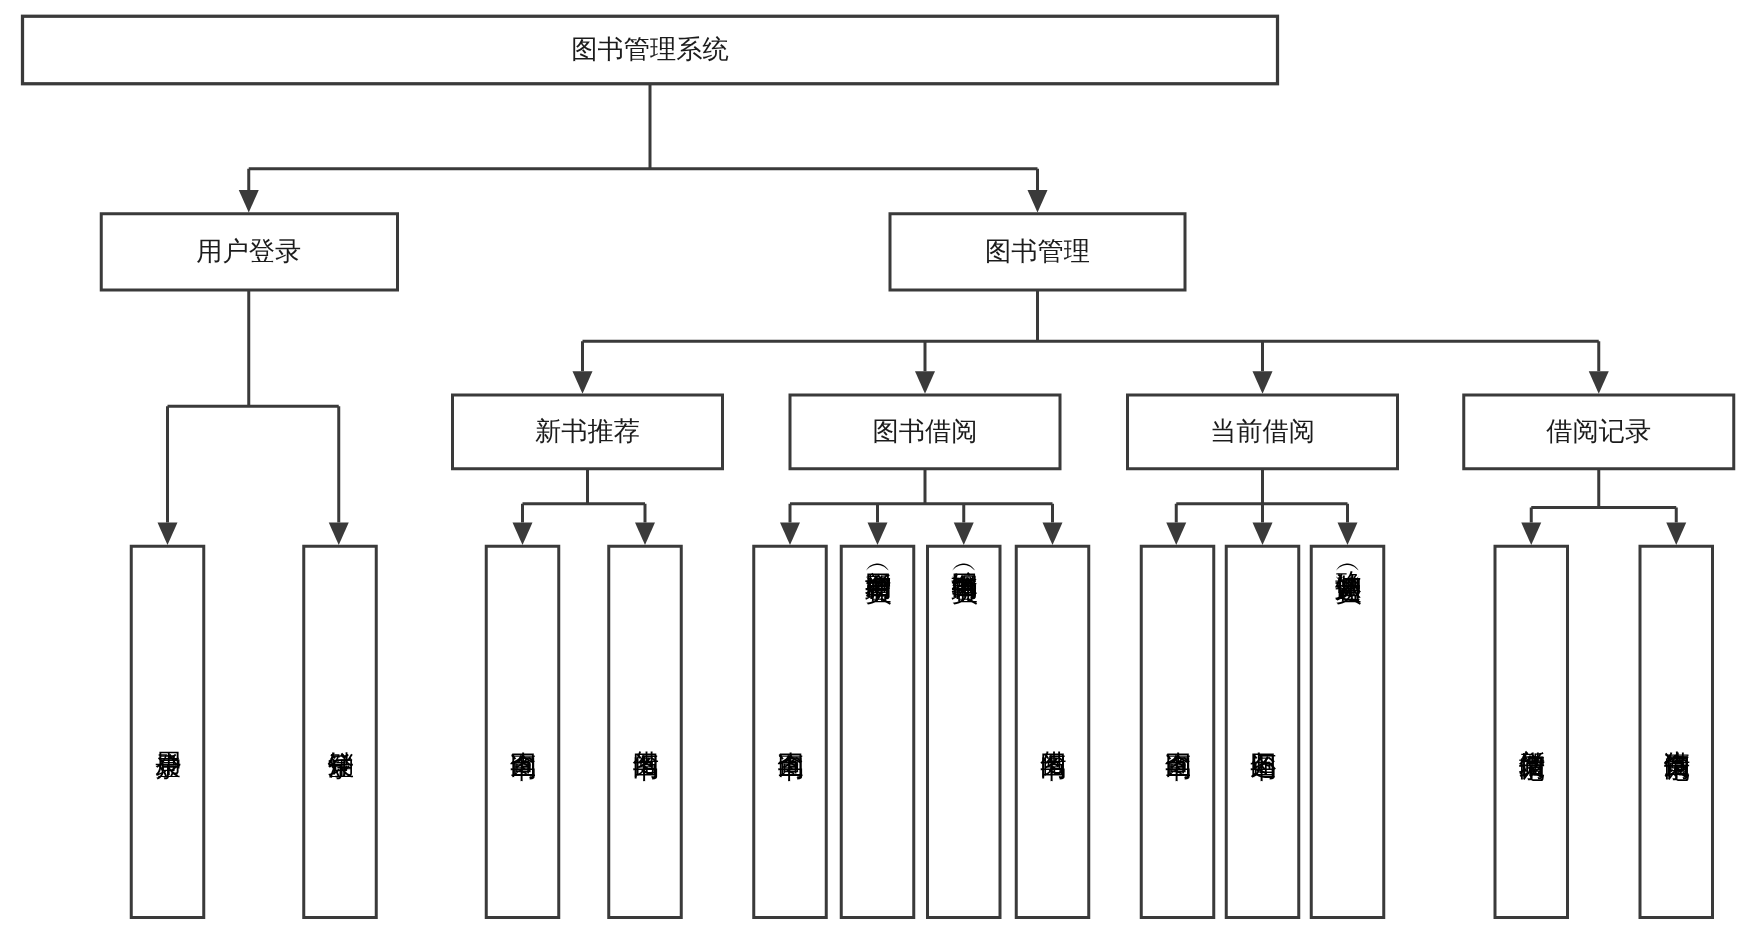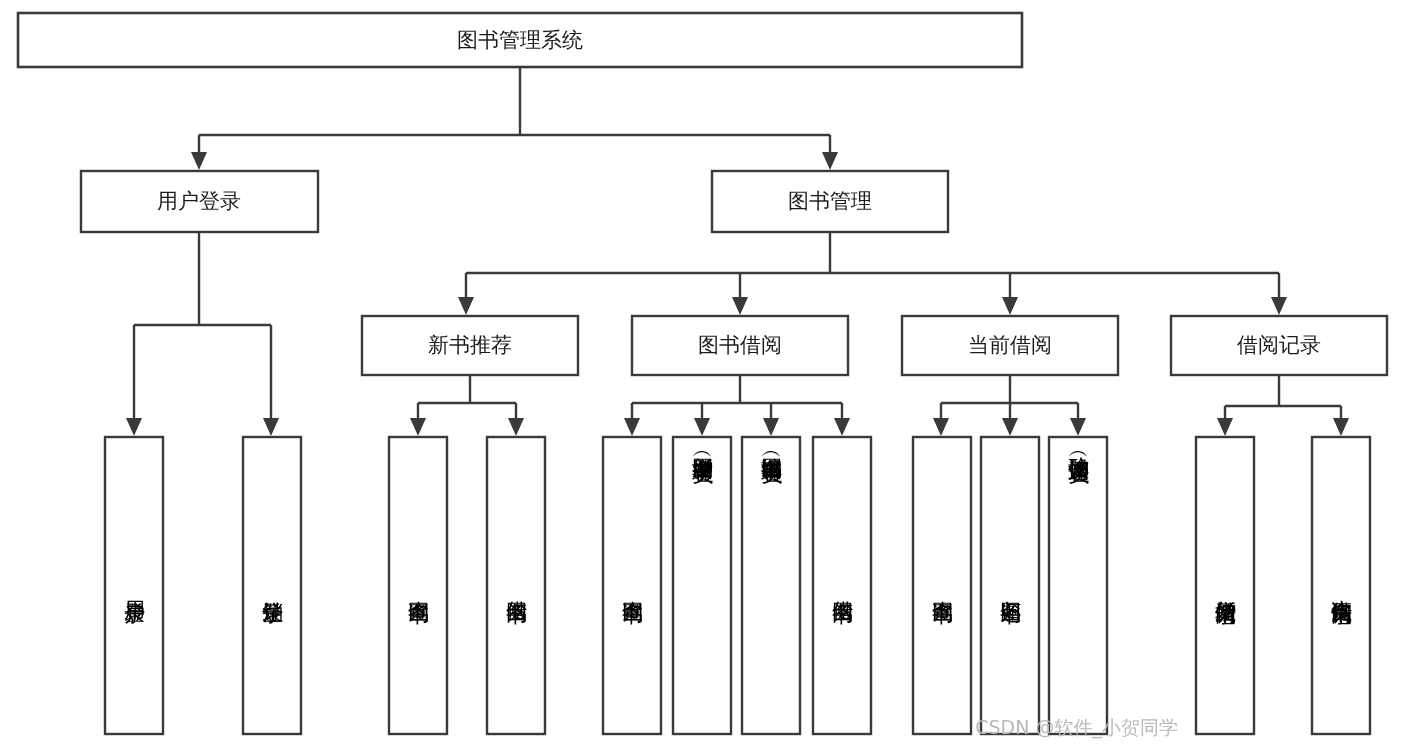--- a/index.html
+++ b/index.html
@@ -331,14 +331,13 @@
         <foreignObject x="1313" y="438" width="56" height="295">
           <div xmlns="http://www.w3.org/1999/xhtml" class="vlabel-wrap">
             <span class="node-label-v">查询借阅记录</span>
           </div>
         </foreignObject>
       </g>
 
     </g>
   </svg>
 
-  <div class="watermark">CSDN @软件_小贺同学</div>
 </div>
 
 </body></html>

